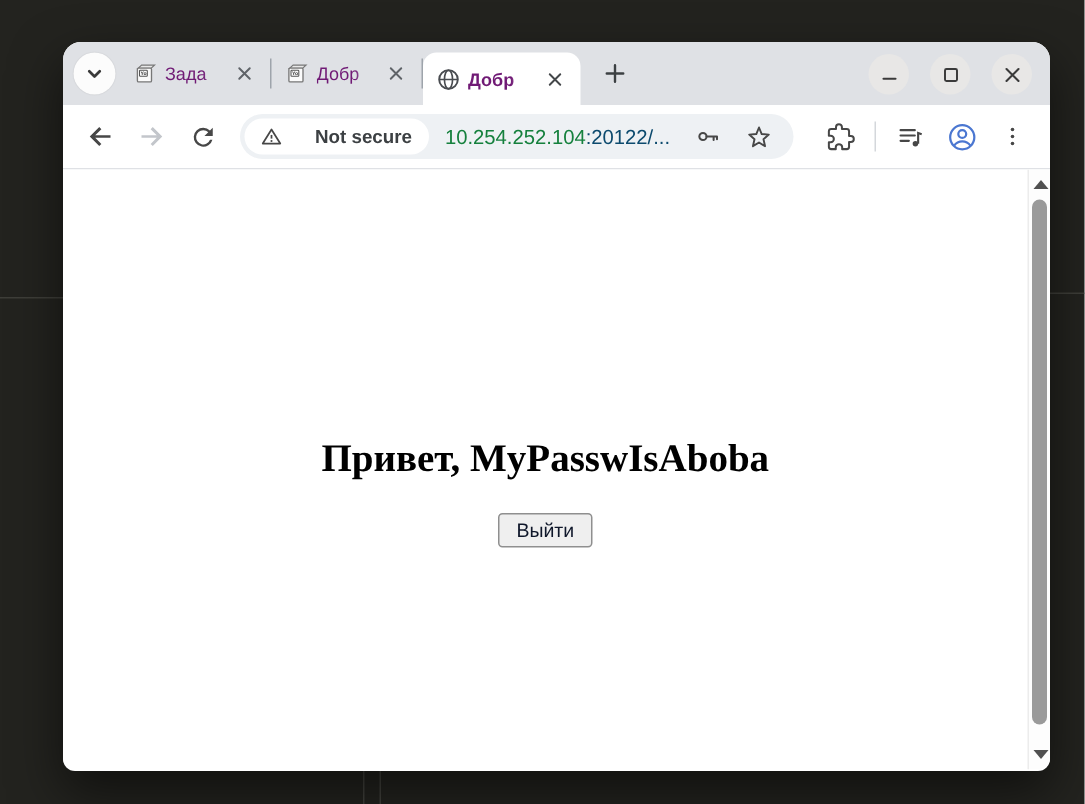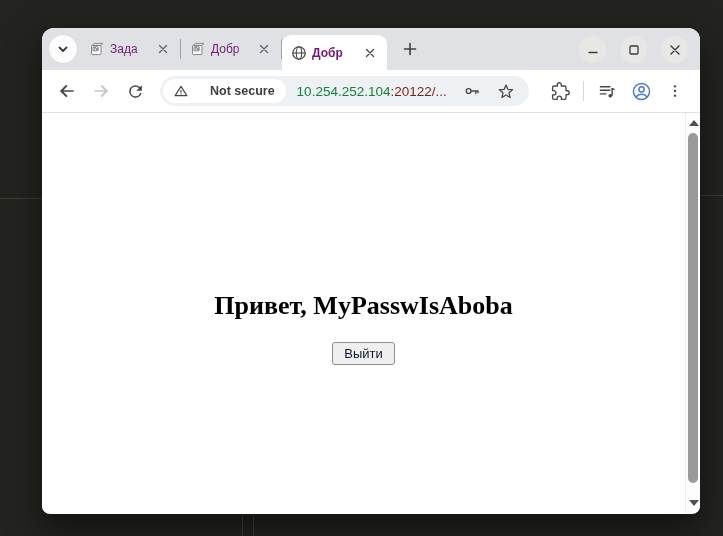--- a/index.html
+++ b/index.html
@@ -47,21 +47,21 @@
              border-bottom:1px solid #dfe1e5; }
   .tb-btn { width:34px; height:34px; border-radius:50%; display:flex; align-items:center;
             justify-content:center; flex:0 0 auto; cursor:pointer; }
   .omnibox { flex:1; height:30px; background:#eef1f4; border-radius:15px; margin:0 14px 0 8px;
              display:flex; align-items:center; padding:0 12px 0 3px; min-width:0; }
   .chip { height:24px; background:#fff; border-radius:12px; display:flex; align-items:center;
           gap:22px; padding:0 11px; flex:0 0 auto; }
   .chip-text { font-size:12.5px; color:#3c4043; font-weight:700; white-space:nowrap; }
   .url { margin-left:11px; font-size:13.5px; white-space:nowrap; overflow:hidden; }
   .url .host { color:#15803d; }
-  .url .rest { color:#7f1d1d; }
+  .url .rest { color:#0c4a6e; }
   .omni-spacer { flex:1; }
   .omni-icon { width:22px; height:22px; display:flex; align-items:center; justify-content:center;
                margin-left:12px; flex:0 0 auto; cursor:pointer; }
   .tb-sep { width:1px; height:20px; background:#d4d7db; margin:0 6px; flex:0 0 auto; }
 
   
   .content { position:relative; height:400px; background:#fff; border-radius:0 0 8px 8px; overflow:hidden; }
   .page-main { position:absolute; left:0; top:0; right:15px; bottom:0; text-align:center;
                padding-top:178px; }
   .page-main h1 { font-family:"Liberation Serif", serif; font-size:26px; font-weight:700;

